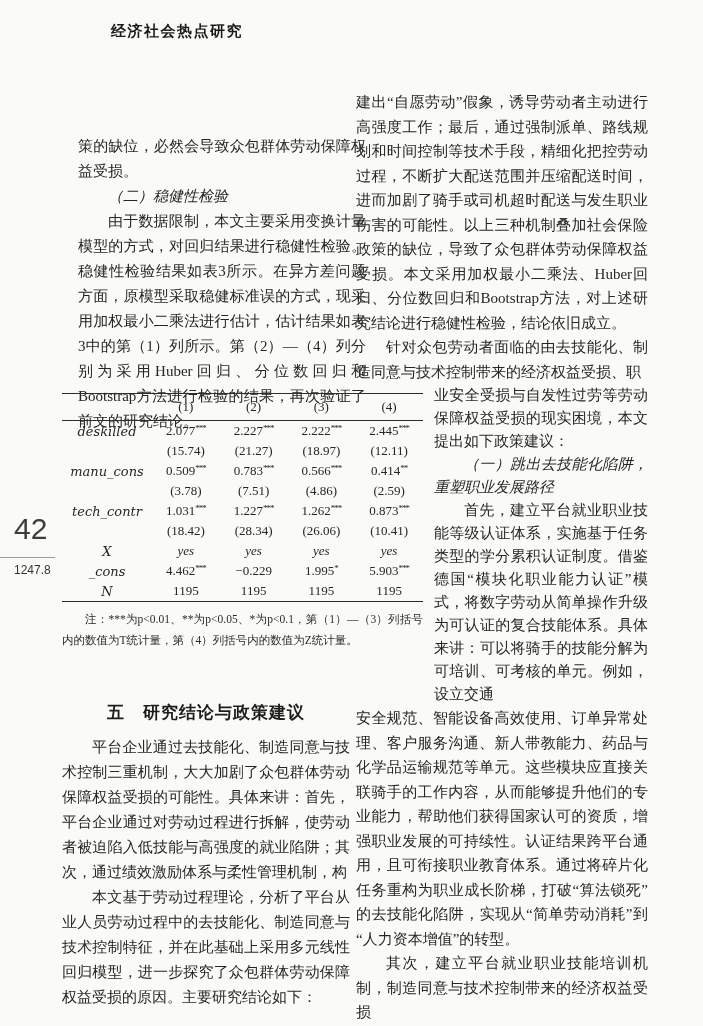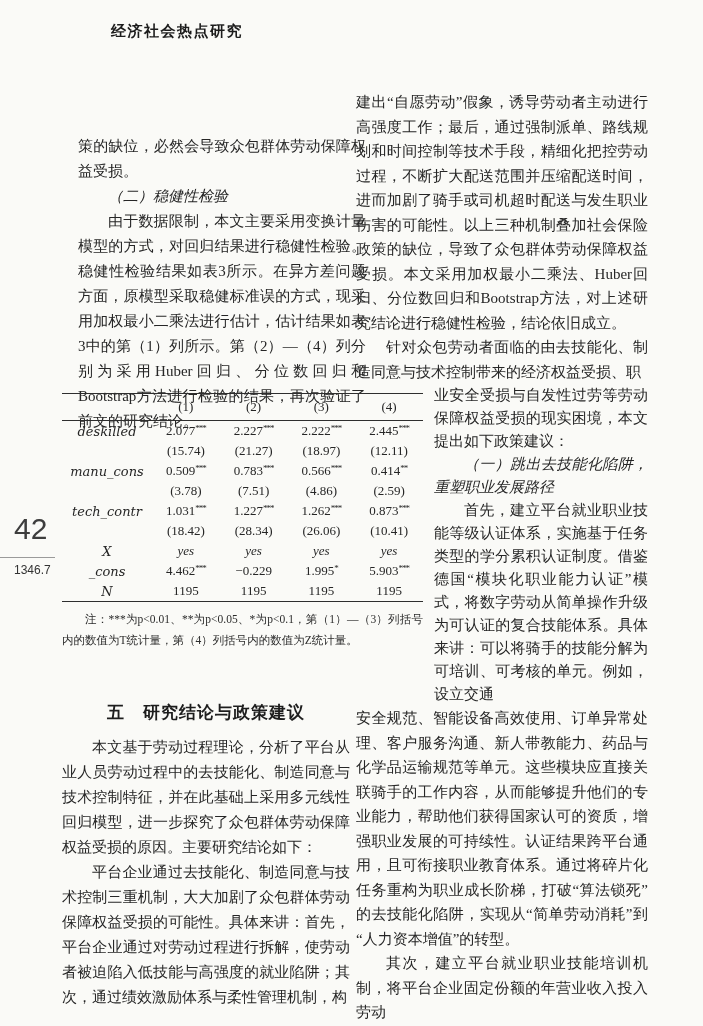--- a/index.html
+++ b/index.html
@@ -63,21 +63,21 @@
     font-size:11.5px;line-height:21px;margin-top:7px;
     text-align:justify;text-indent:2em;color:#2b2b2b;
   }
 </style>
 </head>
 <body>
 
 <div class="journal-header">经济社会热点研究</div>
 <div class="page-number">42</div>
 <div class="margin-divider"></div>
-<div class="issue-label">1346.7</div>
+<div class="issue-label">1247.8</div>
 
 <div class="col" id="col-left-1">
   <p>策的缺位，必然会导致众包群体劳动保障权益受损。</p>
   <p class="kai indent">（二）稳健性检验</p>
   <p class="indent">由于数据限制，本文主要采用变换计量模型的方式，对回归结果进行稳健性检验。稳健性检验结果如表3所示。在异方差问题方面，原模型采取稳健标准误的方式，现采用加权最小二乘法进行估计，估计结果如表3中的第（1）列所示。第（2）—（4）列分别为采用Huber回归、分位数回归和Bootstrap方法进行检验的结果，再次验证了前文的研究结论。</p>
 </div>
 
 <div id="table-block">
   <div class="tbl">
     <div class="tr head">
@@ -155,27 +155,27 @@
       <div class="td">1195</div>
       <div class="td">1195</div>
       <div class="td">1195</div>
     </div>
   </div>
   <p class="tbl-note">注：***为p&lt;0.01、**为p&lt;0.05、*为p&lt;0.1，第（1）—（3）列括号内的数值为T统计量，第（4）列括号内的数值为Z统计量。</p>
 </div>
 
 <div class="col" id="col-left-2">
   <h2 class="section-heading">五　研究结论与政策建议</h2>
+  <p class="indent">平台企业通过去技能化、制造同意与技术控制三重机制，大大加剧了众包群体劳动保障权益受损的可能性。具体来讲：首先，平台企业通过对劳动过程进行拆解，使劳动者被迫陷入低技能与高强度的就业陷阱；其次，通过绩效激励体系与柔性管理机制，构</p>
   <p class="indent">本文基于劳动过程理论，分析了平台从业人员劳动过程中的去技能化、制造同意与技术控制特征，并在此基础上采用多元线性回归模型，进一步探究了众包群体劳动保障权益受损的原因。主要研究结论如下：</p>
-  <p class="indent">平台企业通过去技能化、制造同意与技术控制三重机制，大大加剧了众包群体劳动保障权益受损的可能性。具体来讲：首先，平台企业通过对劳动过程进行拆解，使劳动者被迫陷入低技能与高强度的就业陷阱；其次，通过绩效激励体系与柔性管理机制，构</p>
 </div>
 
 <div class="col" id="col-right">
   <p>建出“自愿劳动”假象，诱导劳动者主动进行高强度工作；最后，通过强制派单、路线规划和时间控制等技术手段，精细化把控劳动过程，不断扩大配送范围并压缩配送时间，进而加剧了骑手或司机超时配送与发生职业伤害的可能性。以上三种机制叠加社会保险政策的缺位，导致了众包群体劳动保障权益受损。本文采用加权最小二乘法、Huber回归、分位数回归和Bootstrap方法，对上述研究结论进行稳健性检验，结论依旧成立。</p>
   <p class="indent">针对众包劳动者面临的由去技能化、制造同意与技术控制带来的经济权益受损、职</p>
   <div class="wrap-indent">
     <p>业安全受损与自发性过劳等劳动保障权益受损的现实困境，本文提出如下政策建议：</p>
     <p class="kai indent">（一）跳出去技能化陷阱，重塑职业发展路径</p>
     <p class="indent">首先，建立平台就业职业技能等级认证体系，实施基于任务类型的学分累积认证制度。借鉴德国“模块化职业能力认证”模式，将数字劳动从简单操作升级为可认证的复合技能体系。具体来讲：可以将骑手的技能分解为可培训、可考核的单元。例如，设立交通</p>
   </div>
   <p>安全规范、智能设备高效使用、订单异常处理、客户服务沟通、新人带教能力、药品与化学品运输规范等单元。这些模块应直接关联骑手的工作内容，从而能够提升他们的专业能力，帮助他们获得国家认可的资质，增强职业发展的可持续性。认证结果跨平台通用，且可衔接职业教育体系。通过将碎片化任务重构为职业成长阶梯，打破“算法锁死”的去技能化陷阱，实现从“简单劳动消耗”到“人力资本增值”的转型。</p>
-  <p class="indent">其次，建立平台就业职业技能培训机制，将平台企业固定份额的年营业收入投入劳动</p>
+  <p class="indent">其次，建立平台就业职业技能培训机制，制造同意与技术控制带来的经济权益受损</p>
 </div>
 
 </body></html>

